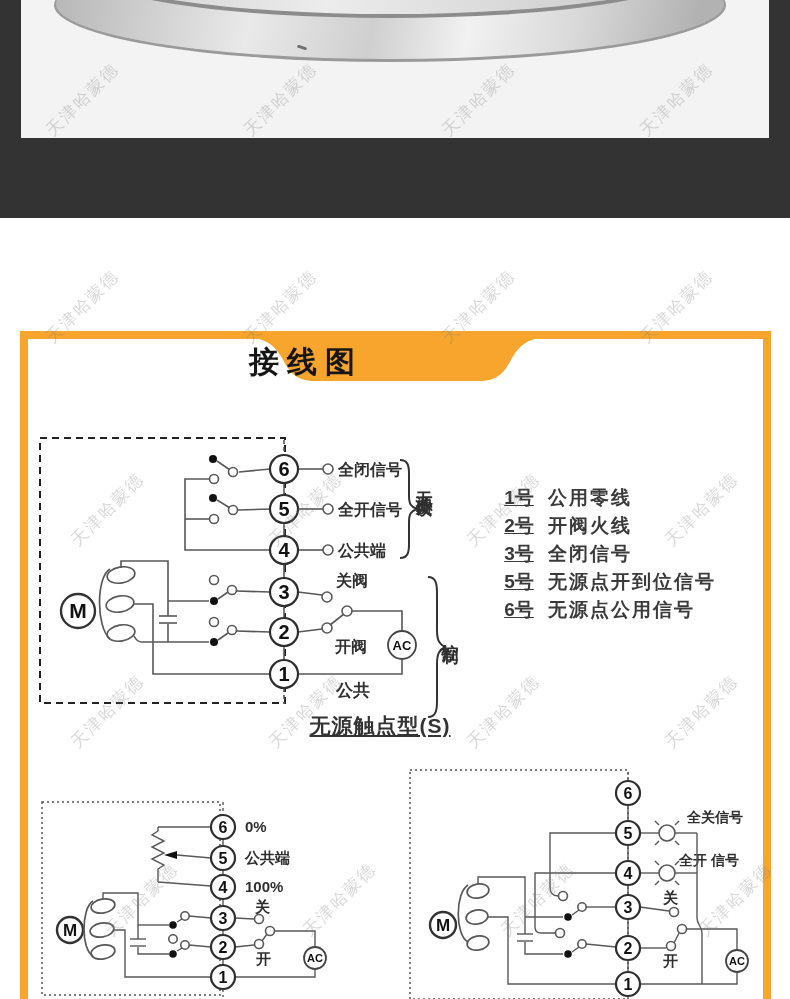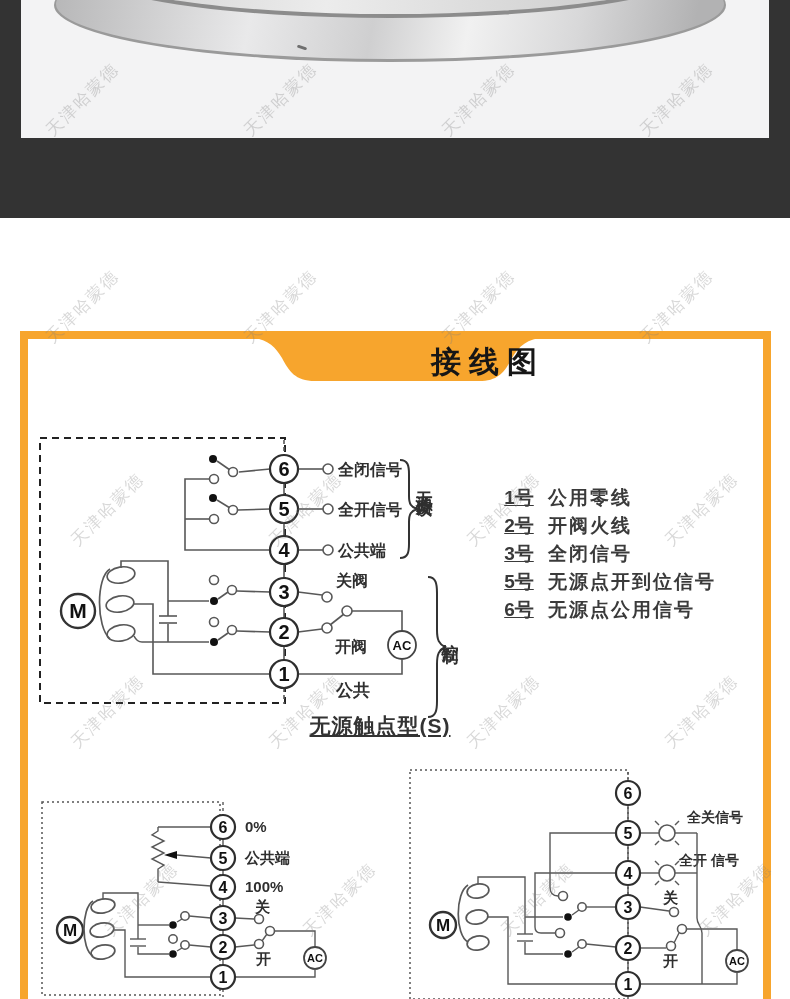--- a/index.html
+++ b/index.html
@@ -19,21 +19,21 @@
   .blemish{left:276px;top:46px;width:10px;height:3px;background:#6f6f6f;transform:rotate(18deg);border-radius:2px;}
 
   
   .wm{font-size:17px;letter-spacing:2px;color:rgba(125,125,125,.30);
       transform:rotate(-45deg);white-space:nowrap;z-index:5;pointer-events:none;}
 
   
   .card{left:20px;top:331px;width:735px;height:668px;background:#fff;
         border:8px solid #F7A52D;border-bottom:none;}
   .tab-svg{left:249px;top:337px;z-index:2;}
-  .banner-title{left:249px;top:342px;width:296px;text-align:right;font-size:30px;
+  .banner-title{left:249px;top:342px;width:296px;text-align:left;font-size:30px;
                 font-weight:bold;color:#161616;letter-spacing:8px;z-index:3;}
 
   
   .legend{left:500px;top:484px;z-index:4;}
   .legend-row{display:flex;height:28px;align-items:center;font-size:19px;font-weight:600;color:#3a3a3a;}
   .legend-num{width:38px;text-align:center;text-decoration:underline;}
   .legend-desc{margin-left:10px;letter-spacing:2px;}
 
   .caption{left:285px;top:712px;width:190px;text-align:center;font-size:21px;
            font-weight:bold;color:#333;letter-spacing:1px;z-index:4;text-decoration:underline;}

